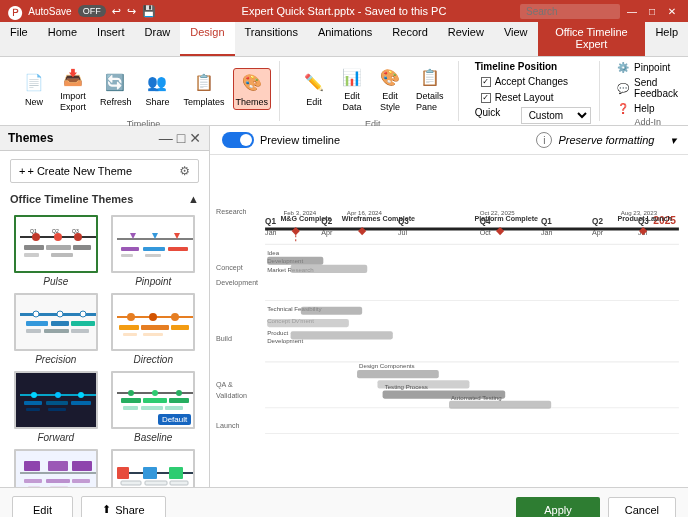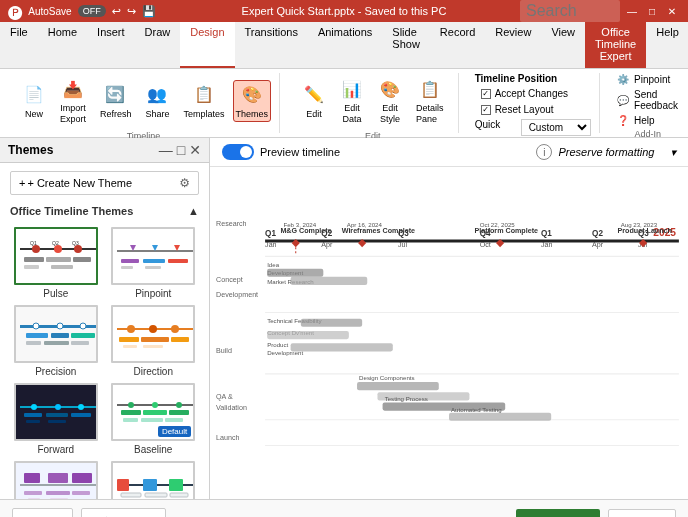--- a/index.html
+++ b/index.html
@@ -31,21 +31,21 @@
     .title-bar-right {
       display: flex;
       align-items: center;
       gap: 4px;
     }
     .search-box {
       background: rgba(255,255,255,0.2);
       border: none;
       color: white;
       padding: 2px 6px;
-      font-size: 16px;
+      font-size: 10px;
       width: 100px;
       border-radius: 2px;
     }
 
     
     .ribbon {
       background: #fff;
       border-bottom: 1px solid #d0d0d0;
     }
     .ribbon-tabs {
@@ -225,20 +225,21 @@
       border: 2px solid #ccc;
       overflow: hidden;
       position: relative;
       border-radius: 1px;
     }
     .theme-preview.selected { border-color: #2e7d32; border-width: 2px; }
     .theme-label {
       font-size: 10px;
       color: #333;
       text-align: left;
+      font-style: italic;
     }
     .default-badge {
       position: absolute;
       bottom: 2px;
       right: 2px;
       background: #1565c0;
       color: white;
       font-size: 8px;
       padding: 1px 4px;
       border-radius: 2px;
@@ -428,21 +429,20 @@
 
 <div class="ribbon">
   <div class="ribbon-tabs">
     <div class="ribbon-tab">File</div>
     <div class="ribbon-tab">Home</div>
     <div class="ribbon-tab">Insert</div>
     <div class="ribbon-tab">Draw</div>
     <div class="ribbon-tab active">Design</div>
     <div class="ribbon-tab">Transitions</div>
     <div class="ribbon-tab">Animations</div>
-    <div class="ribbon-tab">Slide Show</div>
     <div class="ribbon-tab">Record</div>
     <div class="ribbon-tab">Review</div>
     <div class="ribbon-tab">View</div>
     <div class="ribbon-tab highlight">Office Timeline Expert</div>
     <div class="ribbon-tab">Help</div>
   </div>
 
   <div class="ribbon-content">
 
     <div class="ribbon-group">

